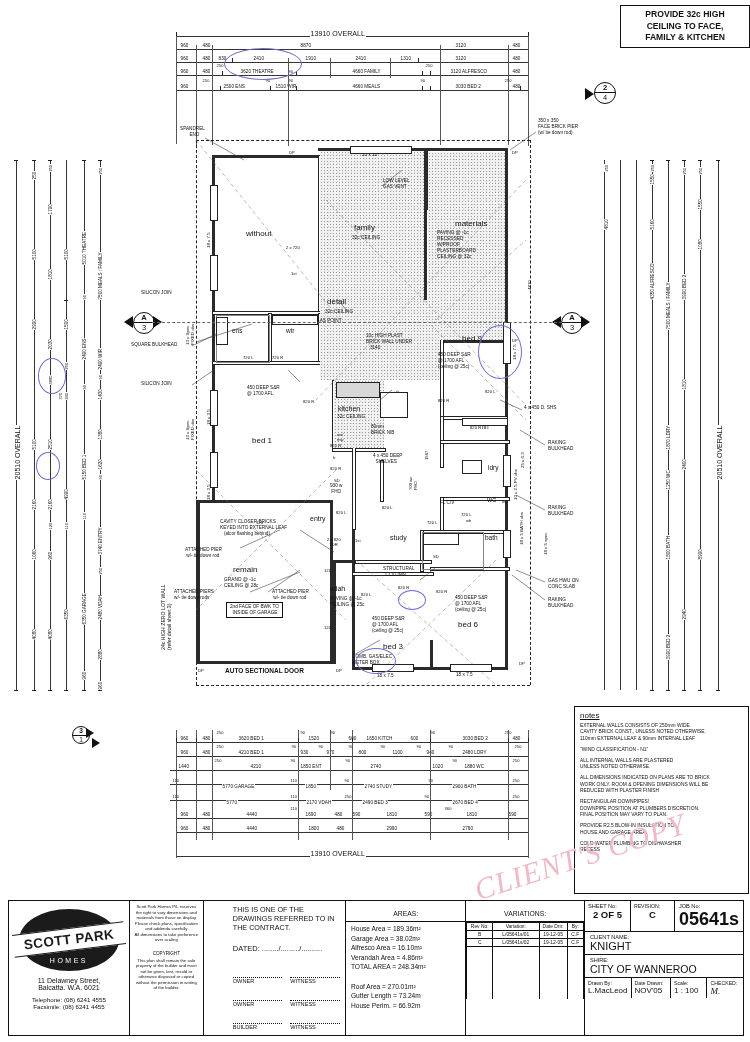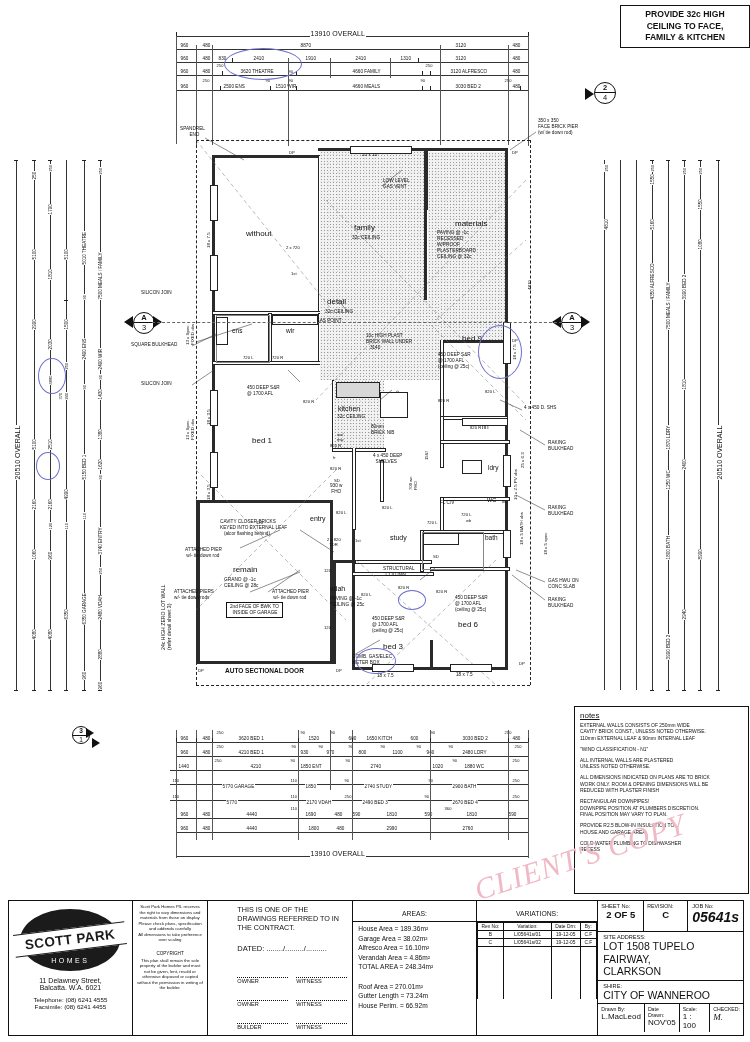--- a/index.html
+++ b/index.html
@@ -907,27 +907,26 @@
       <div style="width:46px;border-right:1.1px solid #111;padding:2px 3px;box-sizing:border-box;">
         <div class="lbl" style="font-size:5.6px;">SHEET No:</div>
         <div style="font-size:9.5px;font-weight:bold;text-align:center;">2 OF 5</div>
       </div>
       <div style="width:44px;border-right:1.1px solid #111;padding:2px 3px;box-sizing:border-box;">
         <div class="lbl" style="font-size:5.2px;">REVISION:</div>
         <div style="font-size:9.5px;font-weight:bold;text-align:center;">C</div>
       </div>
       <div style="flex:1;padding:2px 4px;">
         <div class="lbl" style="font-size:5.6px;">JOB No:</div>
-        <div style="font-size:14px;font-weight:bold;font-style:italic;">05641s</div>
+        <div style="font-size:18px;font-weight:bold;">05641s</div>
       </div>
     </div>
     <div style="padding:2px 5px;border-bottom:1.1px solid #111;">
-      <div class="lbl" style="font-size:5.6px;">SITE ADDRESS:</div>
-      <div style="font-size:10.5px;line-height:1.2;">LOT 1508 TUPELO FAIRWAY,</div>
-      <div style="font-size:10.5px;line-height:1.2;">CLARKSON</div>
+      <div class="lbl" style="font-size:5.6px;">CLIENT NAME:</div>
+      <div class="med" style="font-size:11px;">KNIGHT</div>
     </div>
     <div style="padding:2px 5px;border-bottom:1.1px solid #111;">
       <div class="lbl" style="font-size:5.6px;">SHIRE:</div>
       <div style="font-size:10.5px;">CITY OF WANNEROO</div>
     </div>
     <div style="display:flex;">
       <div style="flex:1.3;border-right:1.1px solid #111;padding:2px 3px;box-sizing:border-box;">
         <div class="lbl" style="font-size:5.2px;">Drawn By:</div>
         <div style="font-size:8px;">L.MacLeod</div>
       </div>

